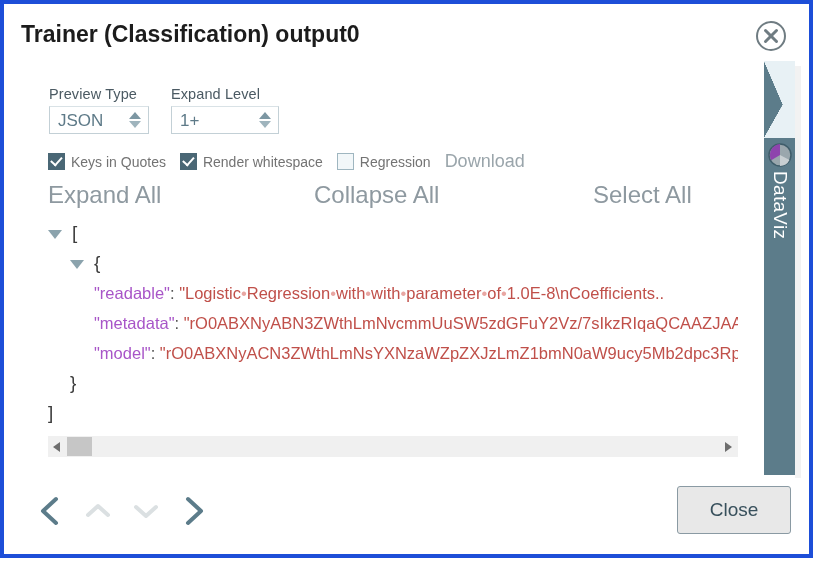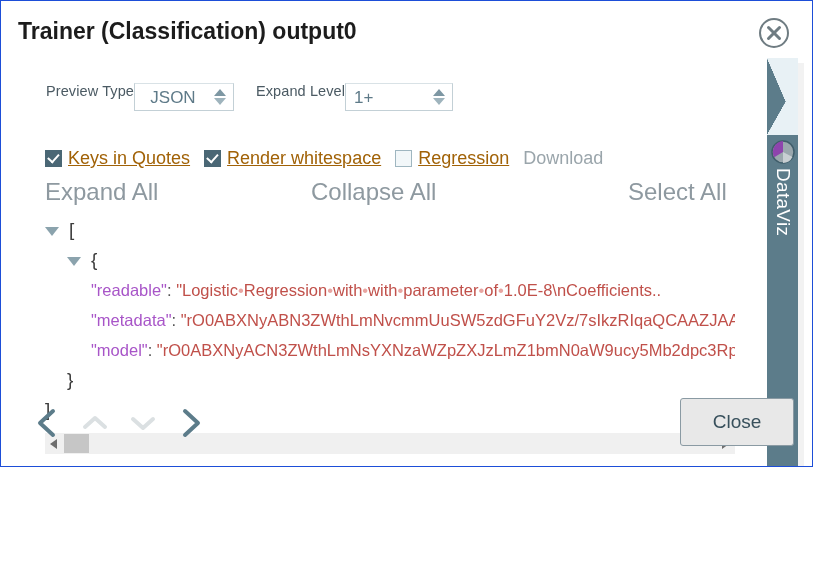--- a/index.html
+++ b/index.html
@@ -7,24 +7,24 @@
     padding: 0;
     background: #ffffff;
   }
   body {
     font-family: "Liberation Sans", sans-serif;
     -webkit-font-smoothing: antialiased;
   }
   .dialog {
     position: relative;
     width: 813px;
-    height: 467px;
+    height: 558px;
     box-sizing: border-box;
     background: #ffffff;
-    border: 1px solid #1d4ed8;
+    border: 4px solid #1d4ed8;
     overflow: hidden;
   }
 
   
   .title {
     position: absolute;
     left: 17px;
     top: 17px;
     font-size: 23px;
     font-weight: bold;
@@ -42,21 +42,21 @@
   }
 
   
   .controls {
     position: absolute;
     left: 45px;
     top: 82px;
     display: flex;
     gap: 22px;
   }
-  .ctrl-group { display: flex; flex-direction: row; }
+  .ctrl-group { display: flex; flex-direction: column; }
   .ctrl-label {
     font-size: 14.5px;
     color: #4b5a63;
     margin-bottom: 4px;
     white-space: nowrap;
     letter-spacing: .1px;
   }
   .ctrl-box {
     position: relative;
     height: 28px;
@@ -130,24 +130,23 @@
   .cb.checked::after {
     content: "";
     width: 5px;
     height: 9px;
     border: solid #ffffff;
     border-width: 0 2px 2px 0;
     transform: rotate(42deg) translate(-1px,-1px);
   }
   .cb.unchecked { background: #f2f7f9; border-color: #9fb6c0; }
   .cb-label {
-    font-size: 18px;
-    color: #a16207;
-    white-space: nowrap;
-    text-decoration: underline;
+    font-size: 14px;
+    color: #737373;
+    white-space: nowrap;
   }
   .link-disabled {
     font-size: 18px;
     color: #9aa5ab;
     white-space: nowrap;
     cursor: default;
   }
 
   
   .linkrow {
@@ -159,21 +158,21 @@
   }
   .lnk {
     position: absolute;
     font-size: 24px;
     color: #8e99a0;
     white-space: nowrap;
     cursor: pointer;
   }
   .lnk.expand   { left: 0px; }
   .lnk.collapse { left: 266px; }
-  .lnk.selectall{ left: 545px; margin-left: 38px; }
+  .lnk.selectall{ left: 545px; }
 
   
   .content {
     position: absolute;
     left: 44px;
     top: 214px;
     width: 690px;
     height: 211px;
     overflow: hidden;
     background: #ffffff;
@@ -345,21 +344,21 @@
       <circle cx="16" cy="16" r="14" fill="none" stroke="#6f7c82" stroke-width="2"></circle>
       <line x1="10.5" y1="10.5" x2="21.5" y2="21.5" stroke="#6f7c82" stroke-width="3" stroke-linecap="round"></line>
       <line x1="21.5" y1="10.5" x2="10.5" y2="21.5" stroke="#6f7c82" stroke-width="3" stroke-linecap="round"></line>
     </svg>
   </div>
 
   <div class="controls">
 
     <div class="ctrl-group">
       <div class="ctrl-label">Preview Type</div>
-      <div class="ctrl-box" style="min-width:100px;justify-content:center;">
+      <div class="ctrl-box" style="min-width:100px;">
         <span class="ctrl-value">JSON</span>
         <span class="spin">
           <i class="up"></i>
           <i class="dn"></i>
         </span>
       </div>
     </div>
 
 
     <div class="ctrl-group">

